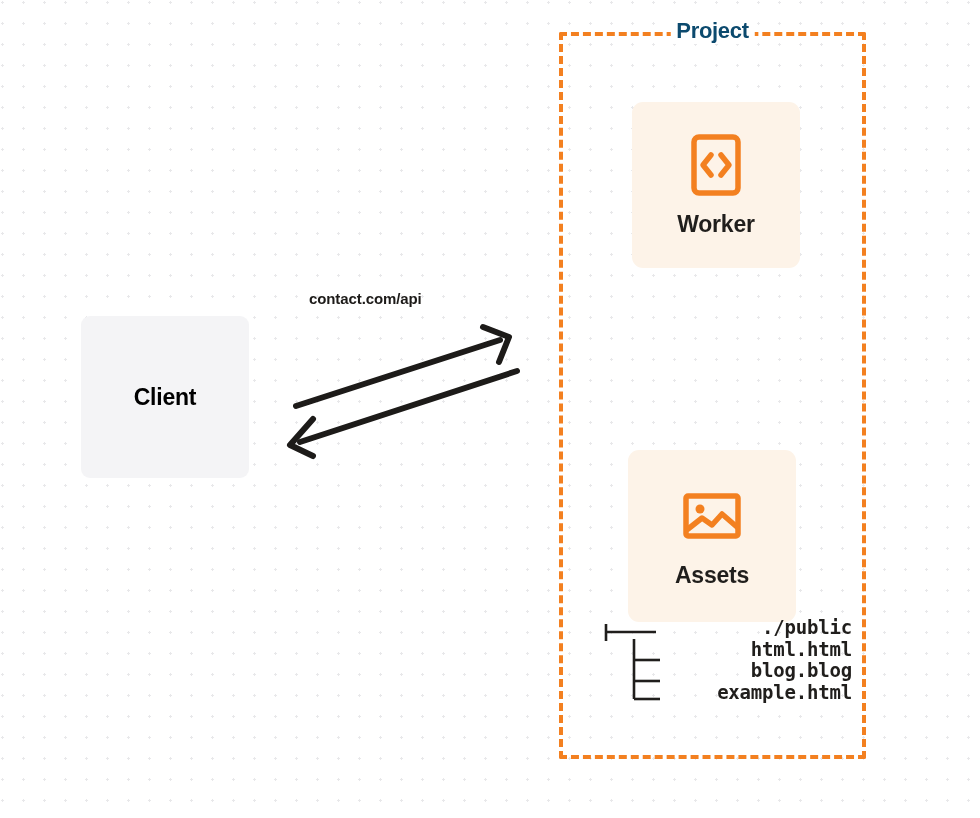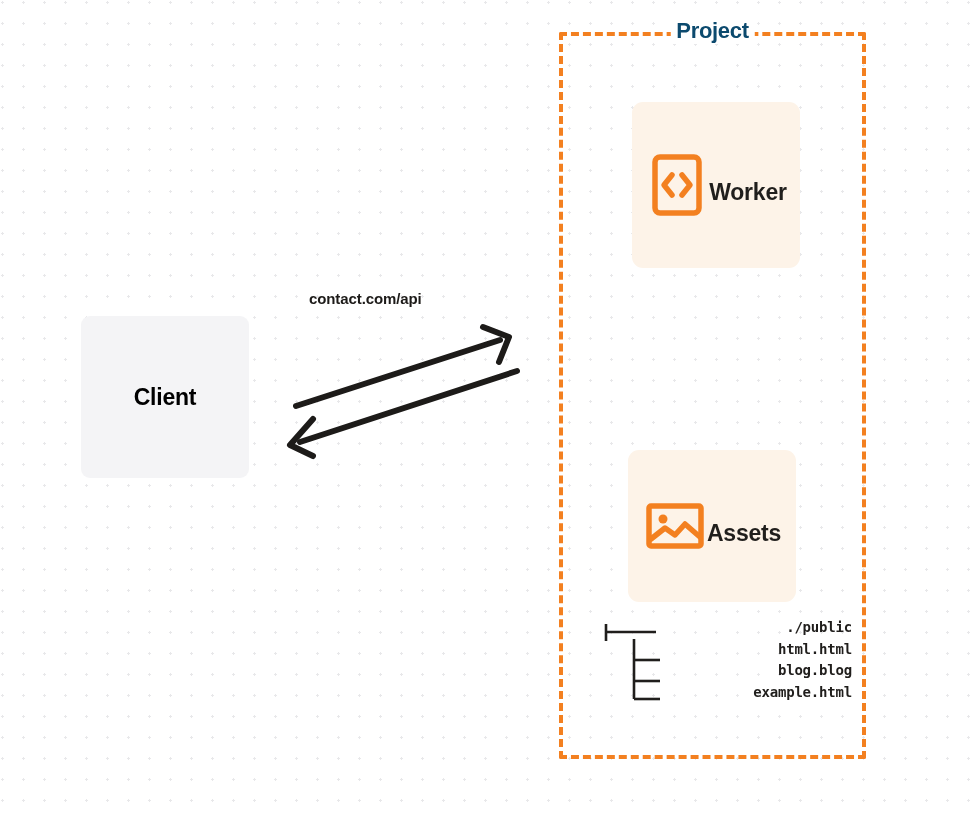--- a/index.html
+++ b/index.html
@@ -94,35 +94,35 @@
     line-height: 26px;
     white-space: nowrap;
   }
 
   
   .card {
     position: absolute;
     background: #fdf3e8;
     border-radius: 11px;
     display: flex;
-    flex-direction: row;
+    flex-direction: column;
     align-items: center;
     justify-content: center;
   }
   .card-worker {
     left: 73px;
     top: 70px;
     width: 168px;
     height: 166px;
   }
   .card-assets {
     left: 69px;
     top: 418px;
     width: 168px;
-    height: 152px;
+    height: 172px;
   }
   .card-icon {
     width: 64px;
     height: 64px;
     display: block;
   }
   .card-label {
     margin-top: 14px;
     font-size: 23px;
     font-weight: 700;
@@ -143,21 +143,21 @@
     position: absolute;
     left: 0;
     top: 0;
   }
   .tree-names {
     position: absolute;
     right: 0;
     top: 0;
     text-align: right;
     font-family: "DejaVu Sans Mono", monospace;
-    font-size: 14px;
+    font-size: 19px;
     font-weight: 700;
     color: #201e1c;
     line-height: 21.5px;
     letter-spacing: -0.2px;
   }
   .tree-names div { white-space: pre; }
 </style>
 </head>
 <body>
 

